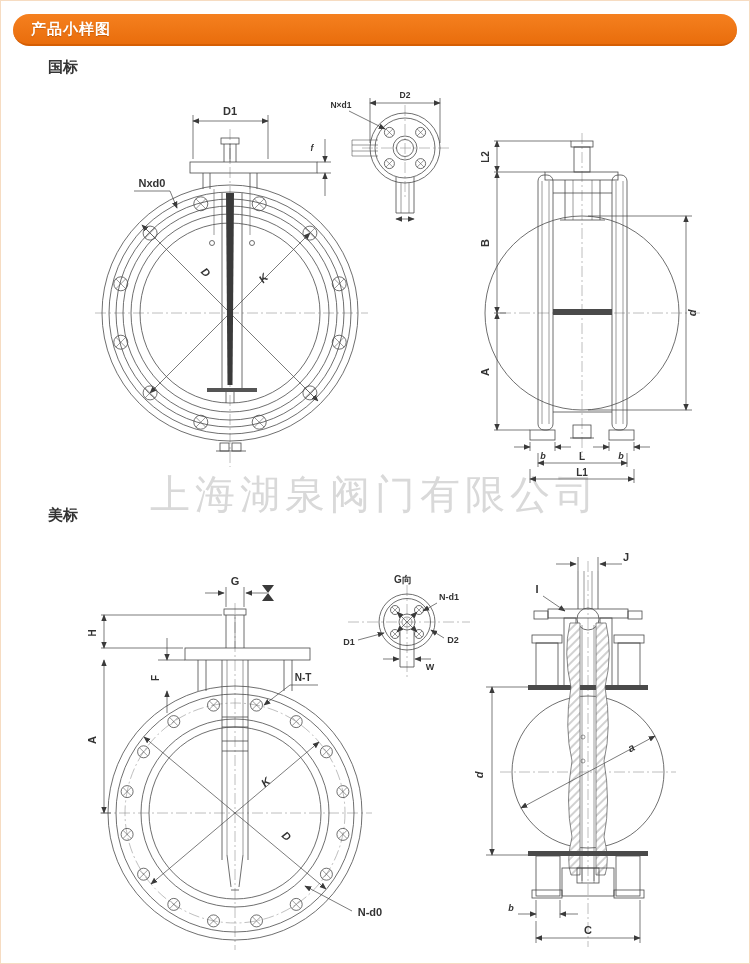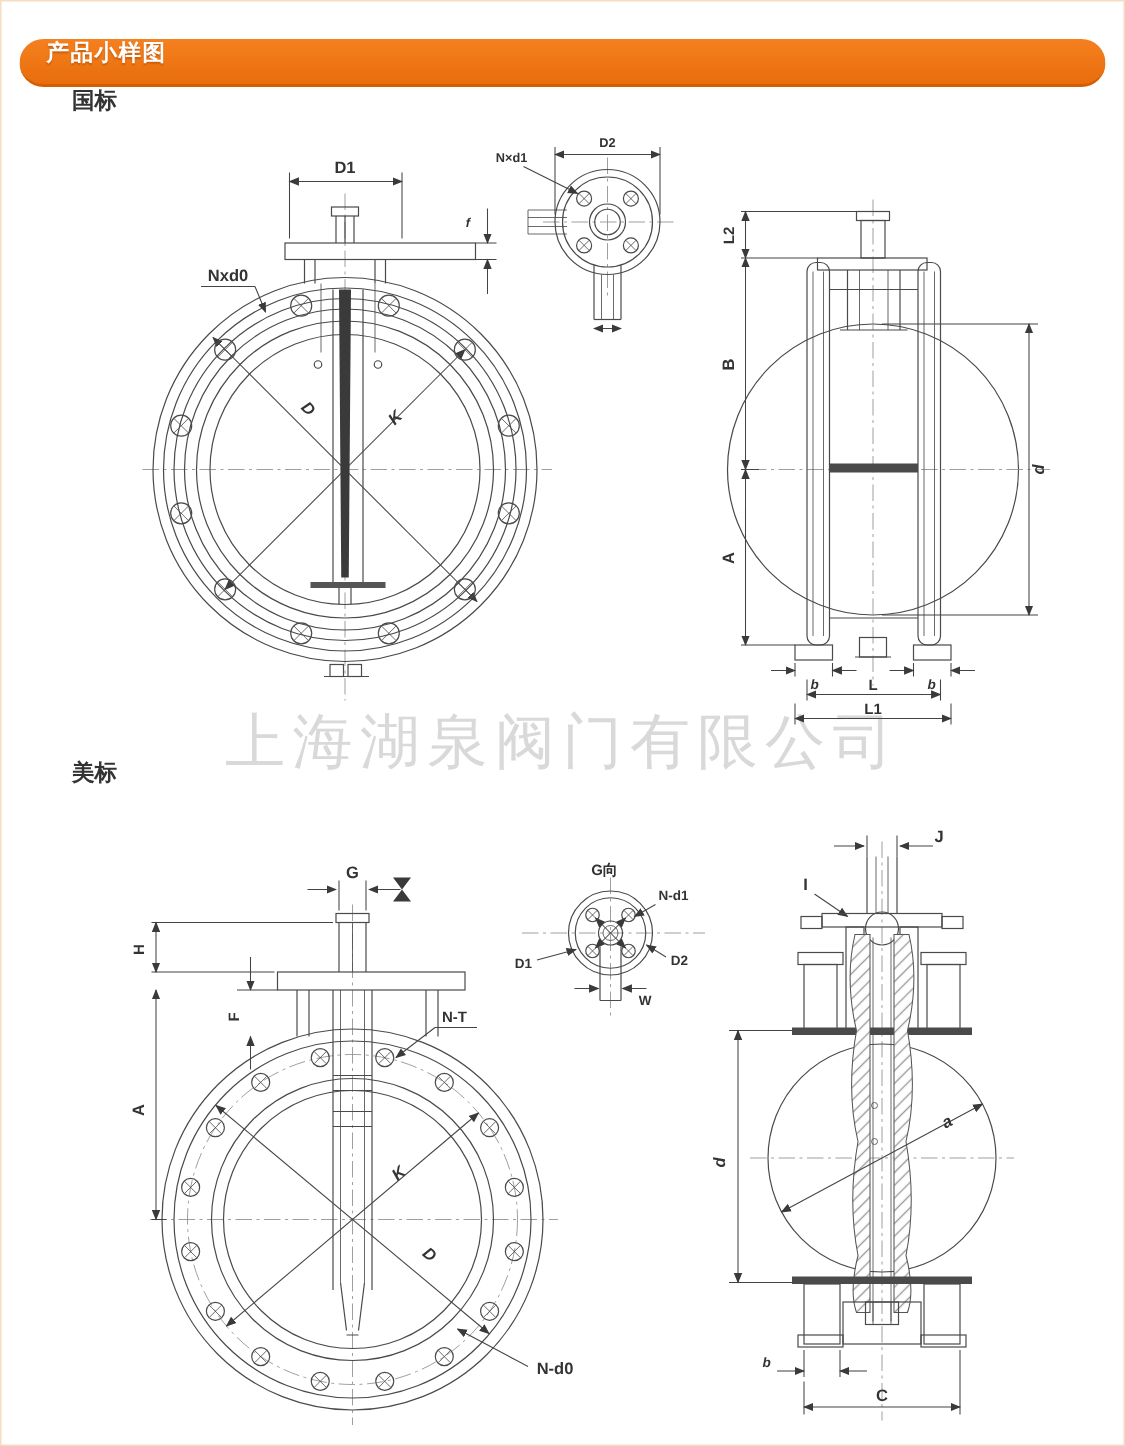--- a/index.html
+++ b/index.html
@@ -2,24 +2,24 @@
 <html><head>
 <meta charset="utf-8">
 <style>
   html,body{margin:0;padding:0}
   body{
     width:750px;height:964px;position:relative;overflow:hidden;
     background:#ffffff;font-family:"Liberation Sans",sans-serif;
   }
   .frame{position:absolute;inset:0;border:1px solid #f6dcc2;pointer-events:none;z-index:5}
   .header-bar{
-    position:absolute;left:13px;right:13px;top:26px;height:30px;
+    position:absolute;left:13px;right:13px;top:14px;height:30px;
     background:linear-gradient(#f5801f,#e96d0c);
     border-bottom:2px solid #d55e03;border-radius:16px;
-    display:flex;z-index:4;
+    display:flex;align-items:center;z-index:4;
   }
   .header-bar span{
     color:#ffffff;font-size:15px;font-weight:bold;padding-left:18px;
     letter-spacing:1px;text-shadow:0 1px 1px rgba(140,60,0,.4);
   }
   .section-label{
     position:absolute;left:20px;font-size:15px;font-weight:600;color:#333;z-index:4;margin-left:28px;
   }
   .lbl-gb{top:58px}
   .lbl-us{top:506px}

